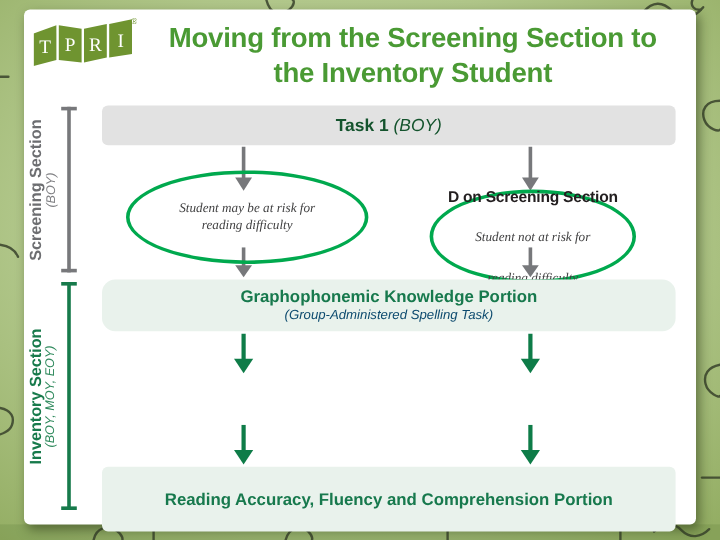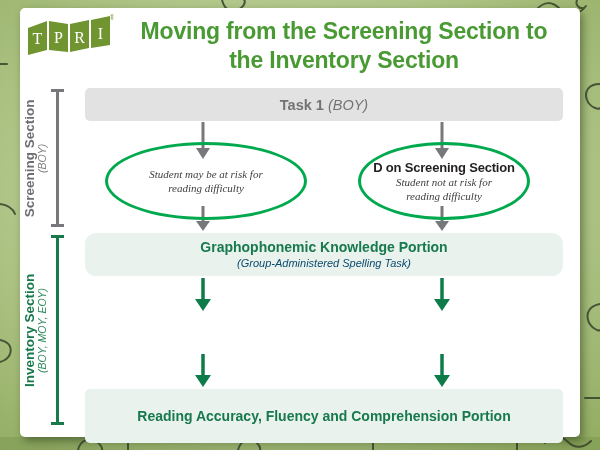--- a/index.html
+++ b/index.html
@@ -18,36 +18,36 @@
   .logo-letter{font-family:"Liberation Serif", serif;font-size:16px;fill:#ffffff;}
   .title{
     position:absolute;left:92px;right:4px;top:9px;text-align:center;
     color:#4a9a34;font-weight:bold;font-size:23px;line-height:29px;letter-spacing:-0.2px;
   }
   .bar{
     position:absolute;left:65px;width:478px;border-radius:5px;
     display:flex;flex-direction:column;align-items:center;justify-content:center;
     text-align:center;
   }
-  .task-bar{top:80px;height:33px;background:#e2e2e2;color:#737373;font-size:14.5px;}
+  .task-bar{top:80px;height:33px;background:#e2e2e2;color:#14532d;font-size:14.5px;}
   .task-bar .b{font-weight:bold;}
   .task-bar .i{font-style:italic;}
   .mint{background:#e9f2ec;}
   .bar-gk{top:225px;height:43px;border-radius:11px;}
   .bar-wr{top:305px;height:39px;}
   .bar-ra{top:381px;height:54px;}
   .bar-title{color:#17794d;font-weight:bold;font-size:14px;line-height:17px;}
   .bar-sub{color:#0c4a6e;font-style:italic;font-size:11px;line-height:15px;}
   .oval{
     position:absolute;border:3.5px solid #00a94e;border-radius:50%;
     display:flex;flex-direction:column;align-items:center;justify-content:center;
     text-align:center;background:transparent;
   }
   .oval-left{left:85px;top:134px;width:196px;height:72px;}
-  .oval-right{left:338px;top:134px;width:166px;height:72px;}
+  .oval-right{left:338px;top:150px;width:166px;height:72px;gap:20px;}
   .oval-l1{font-size:13px;font-weight:bold;color:#231f20;white-space:nowrap;line-height:15px;letter-spacing:-0.2px;}
   .oval-sub{font-size:11px;font-style:italic;color:#404041;white-space:nowrap;line-height:14px;font-family:Liberation Serif, serif;}
   .arr{position:absolute;width:18px;}
   .bracket-line{position:absolute;width:3px;}
   .bracket-cap{position:absolute;left:31px;width:13px;height:3px;}
   .gray-b{background:#77787b;}
   .green-b{background:#177a4b;}
   .vwrap{position:absolute;display:flex;align-items:center;justify-content:center;}
   .vw-screen{left:-4px;top:81px;width:40px;height:138px;}
   .vw-invent{left:-4px;top:227px;width:40px;height:190px;}
@@ -102,21 +102,21 @@
     </g>
     <text class="logo-letter" x="9.5" y="30" text-anchor="middle">T</text>
     <text class="logo-letter" x="30.5" y="28.5" text-anchor="middle">P</text>
     <text class="logo-letter" x="51.5" y="28.5" text-anchor="middle">R</text>
     <text class="logo-letter" x="72.5" y="25" text-anchor="middle">I</text>
     <text x="84" y="6" text-anchor="middle" font-size="7" fill="#6f9430">®</text>
   </svg>
 
   <div class="title">
     <div>Moving from the Screening Section to</div>
-    <div>the Inventory Section</div>
+    <div>the Inventory Student</div>
   </div>
 
   <div class="bar task-bar">
     <div><span class="b">Task 1</span><span class="i"> (BOY)</span></div>
   </div>
 
   <svg class="arr" style="left:174px;top:114px;" width="18" height="38">
     <line x1="9" y1="0" x2="9" y2="28" stroke="#77787b" stroke-width="3"></line>
     <polygon points="2,26 16,26 9,37" fill="#77787b"></polygon>
   </svg>

